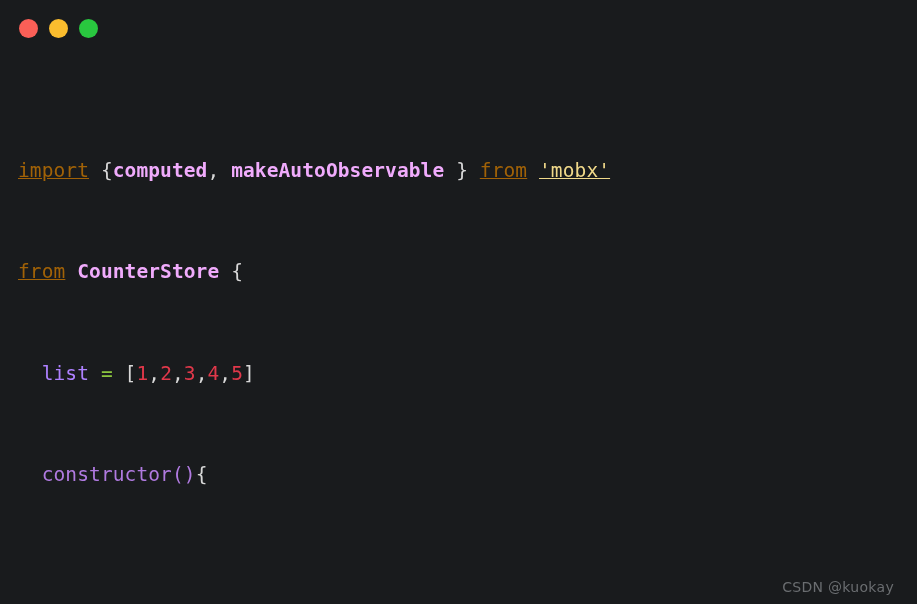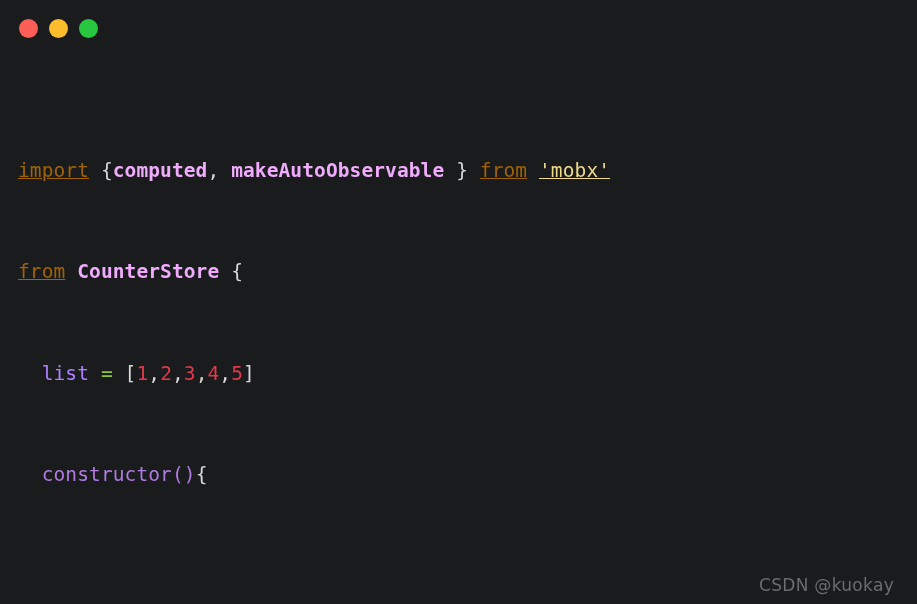--- a/index.html
+++ b/index.html
@@ -62,21 +62,21 @@
   .c-purple   { color: #b07ae0; text-align: center; }
   .c-number   { color: #e0384a; }
   .c-op       { color: #8cc63f; }   
   .c-string   { color: #f0d98a; text-decoration: underline; }
 
   #watermark {
     position: absolute;
     right: 23px;
     bottom: 9px;
     font-family: "DejaVu Sans", sans-serif;
-    font-size: 17px;
+    font-size: 14px;
     color: #6a6d70;
     letter-spacing: 0.3px;
   }
 </style>
 </head>
 <body>
 
 <div id="window">
 
   <div id="titlebar">

